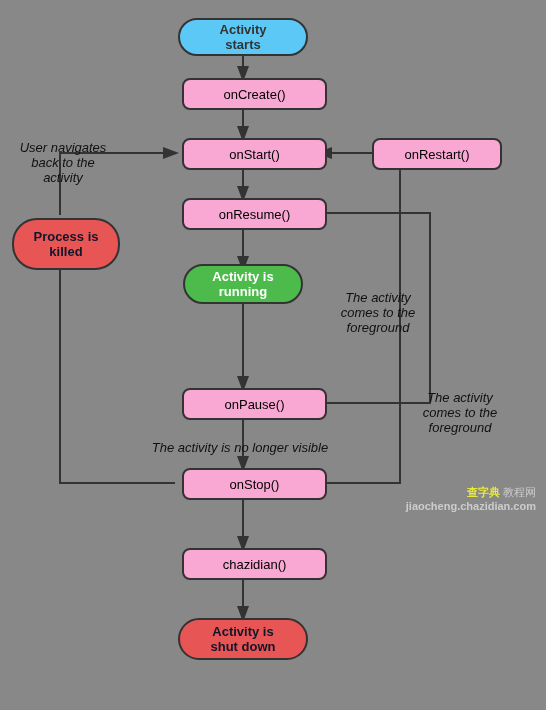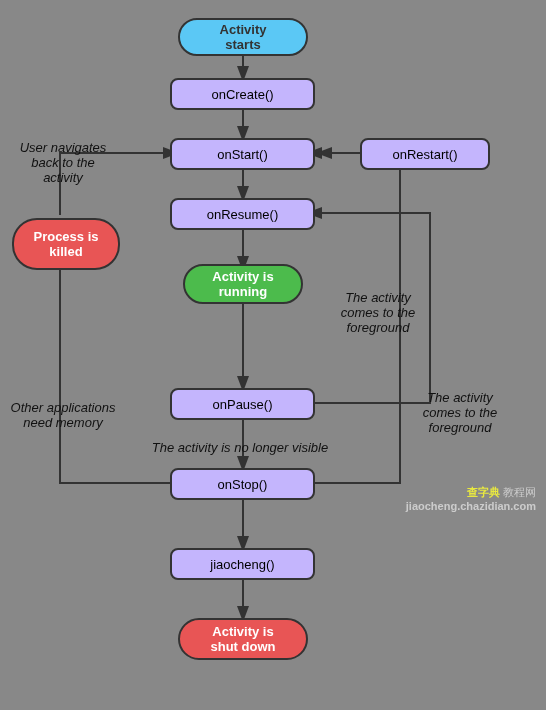--- a/index.html
+++ b/index.html
@@ -20,43 +20,44 @@
     
     .node {
       position: absolute;
       display: flex;
       align-items: center;
       justify-content: center;
       text-align: center;
       font-size: 13px;
     }
     .rounded-rect {
-      background: #c4b5fd;
+      background: #f9a8d4;
       border: 2px solid #333;
       border-radius: 8px;
+      margin-left: 12px;
     }
     .pill {
       border-radius: 25px;
     }
     .node-blue {
       background: #5bc8f5;
       border: 2px solid #333;
       color: #333;
       font-weight: bold;
     }
     .node-green {
       background: #4cbb4c;
       border: 2px solid #333;
       color: white;
       font-weight: bold;
     }
     .node-red {
       background: #e85555;
       border: 2px solid #333;
-      color: #ffffff;
+      color: #0f172a;
       font-weight: bold;
     }
     .label {
       position: absolute;
       font-size: 13px;
       font-style: italic;
       color: #111;
       text-align: center;
     }
     
@@ -150,21 +151,21 @@
 
   <div class="node rounded-rect" style="left:170px; top:388px; width:145px; height:32px;">
     <span>onPause()</span>
   </div>
 
   <div class="node rounded-rect" style="left:170px; top:468px; width:145px; height:32px;">
     <span>onStop()</span>
   </div>
 
   <div class="node rounded-rect" style="left:170px; top:548px; width:145px; height:32px;">
-    <span>jiaocheng()</span>
+    <span>chazidian()</span>
   </div>
 
   <div class="node pill node-red" style="left:178px; top:618px; width:130px; height:42px;">
     <span style="white-space:pre-line; font-weight:bold;">Activity is<br>shut down</span>
   </div>
 
   <div class="label" style="left:8px; top:140px; width:110px;">
     <span>User navigates<br>back to the<br>activity</span>
   </div>
 
@@ -174,21 +175,18 @@
   </div>
 
   <div class="label" style="left:395px; top:390px; width:130px;">
     <span>The activity<br>comes to the<br>foreground</span>
   </div>
 
   <div class="label" style="left:130px; top:440px; width:220px;">
     <span>The activity is no longer visible</span>
   </div>
 
-  <div class="label" style="left:8px; top:400px; width:110px;">
-    <span>Other applications<br>need memory</span>
-  </div>
 
   <div class="watermark">
     <span style="color:#e8e840; font-weight:bold;">查字典</span> 教程网<br>
     <span style="color:#ccc; font-size:11px;">jiaocheng.chazidian.com</span>
   </div>
 </div>
 
 </body></html>

